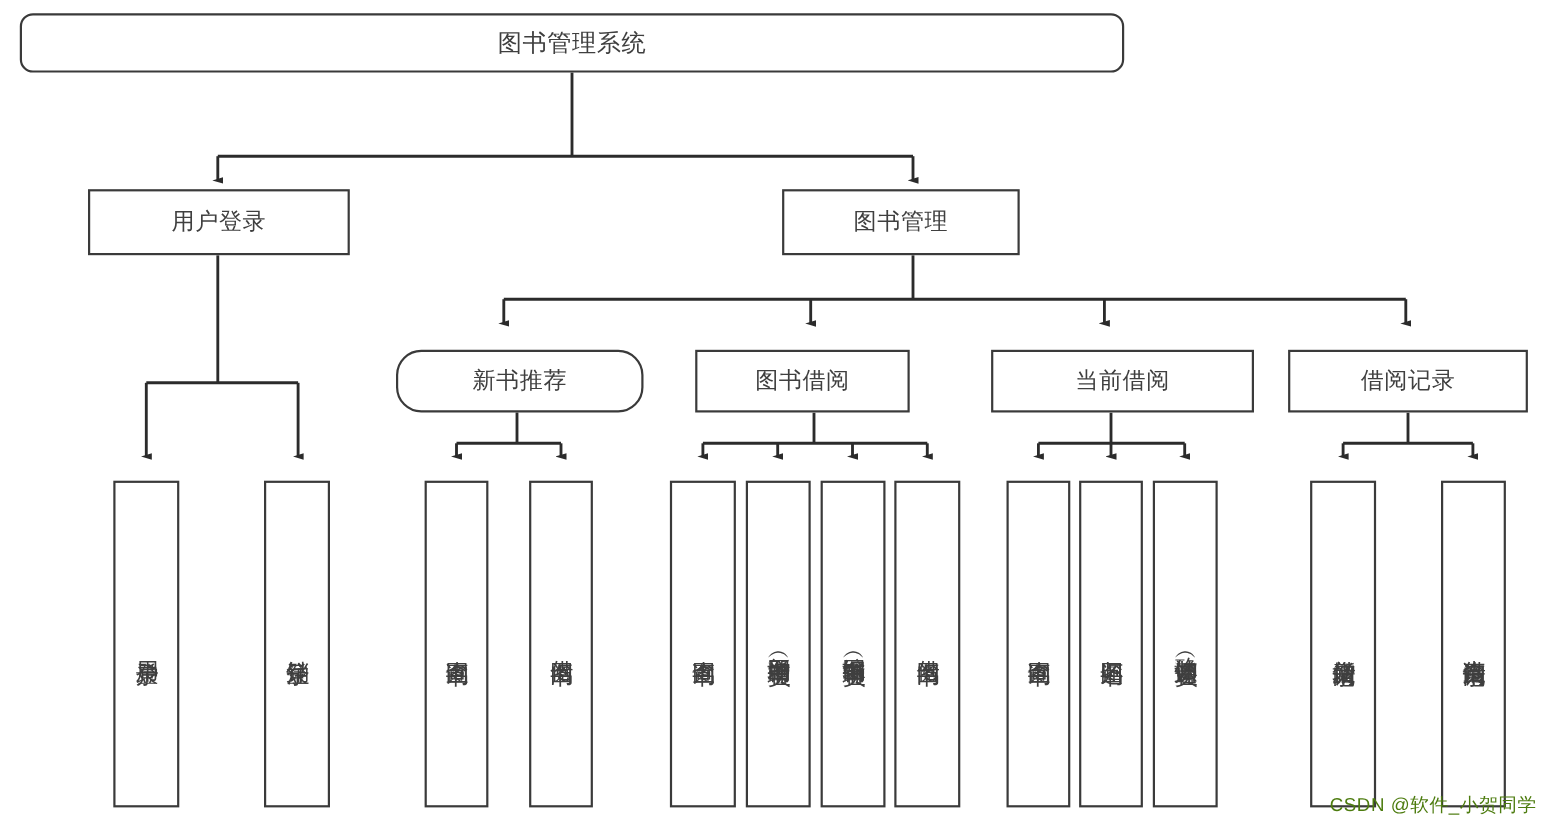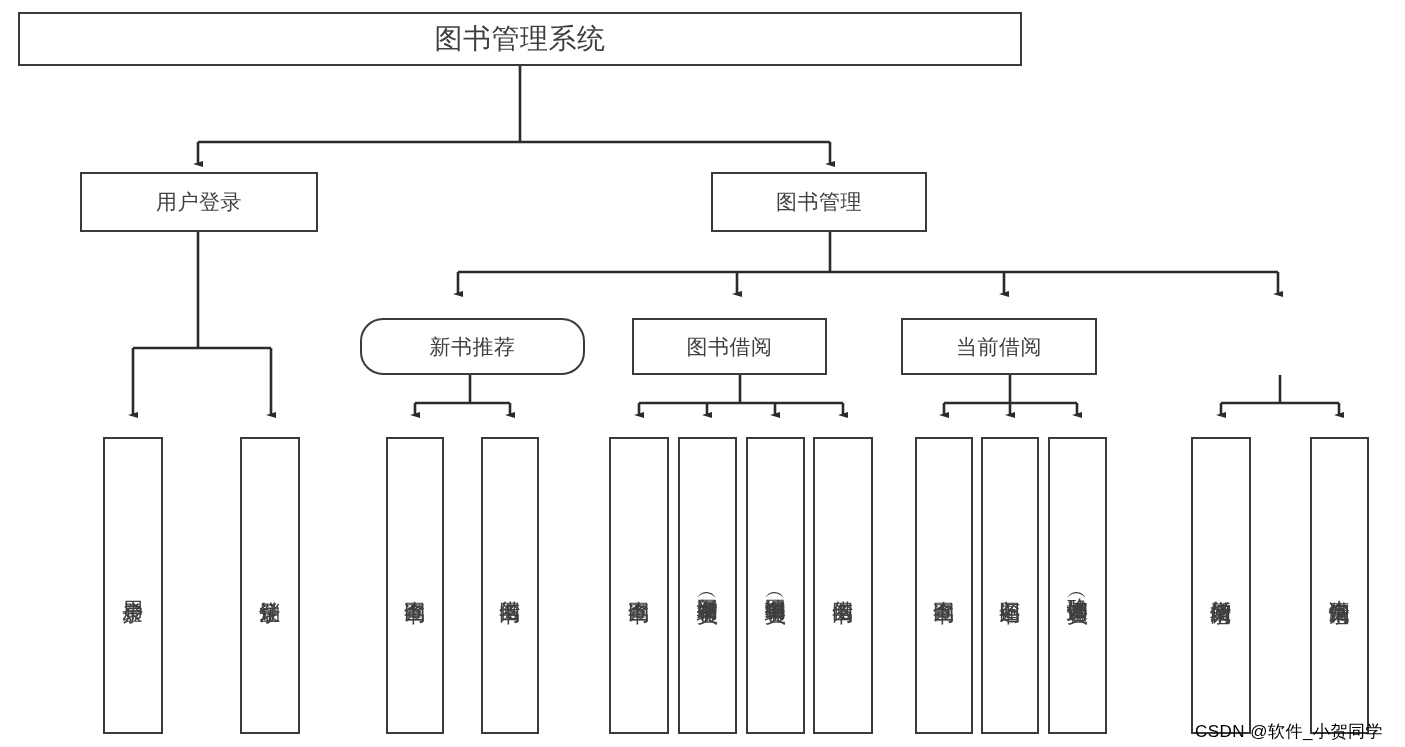--- a/index.html
+++ b/index.html
@@ -46,28 +46,29 @@
     letter-spacing: 1px;
     writing-mode: vertical-rl;
     text-orientation: upright;
     align-items: center;
     justify-content: center;
     line-height: 1.22;
     padding: 4px 0;
     text-align: center;
   }
   #root-node {
-    font-size: 28px;
+    font-size: 22px;
+    border-radius: 12px;
   }
   #watermark {
     position: absolute;
-    right: 22px;
+    right: 8px;
     bottom: 4px;
     font-size: 17px;
-    color: #000000;
+    color: #4d7c0f;
     white-space: nowrap;
     z-index: 5;
     letter-spacing: 0.5px;
     text-align: right;
   }
 </style>
 </head>
 <body>
 
 <div id="diagram-root">
@@ -128,22 +129,23 @@
   <div class="node node-h" id="root-node" style="left:18px; top:12px; width:1004px; height:54px;">图书管理系统</div>
 
   <div class="node node-h" style="left:80px; top:172px; width:238px; height:60px;">用户登录</div>
 
   <div class="node node-h" style="left:711px; top:172px; width:216px; height:60px;">图书管理</div>
 
   <div class="node node-h" style="left:360px; top:318px; width:225px; height:57px;border-radius:23px;">新书推荐</div>
 
   <div class="node node-h" style="left:632px; top:318px; width:195px; height:57px;">图书借阅</div>
 
-  <div class="node node-h" style="left:901px; top:318px; width:196px; height:57px;">当前借阅</div>
+  <div class="node node-h" style="left:901px; top:318px; width:239px; height:57px;">当前借阅</div>
 
+  <div class="node node-h" style="left:1171px; top:318px; width:218px; height:57px;">借阅记录</div>
 
   <div class="node node-v" style="left:103px; top:437px; width:60px; height:297px;">用户登录</div>
 
   <div class="node node-v" style="left:240px; top:437px; width:60px; height:297px;">注销登录</div>
 
   <div class="node node-v" style="left:386px; top:437px; width:58px; height:297px;">查询图书</div>
 
   <div class="node node-v" style="left:481px; top:437px; width:58px; height:297px;">借阅图书</div>
 
   <div class="node node-v" style="left:609px; top:437px; width:60px; height:297px;">查询图书</div>

